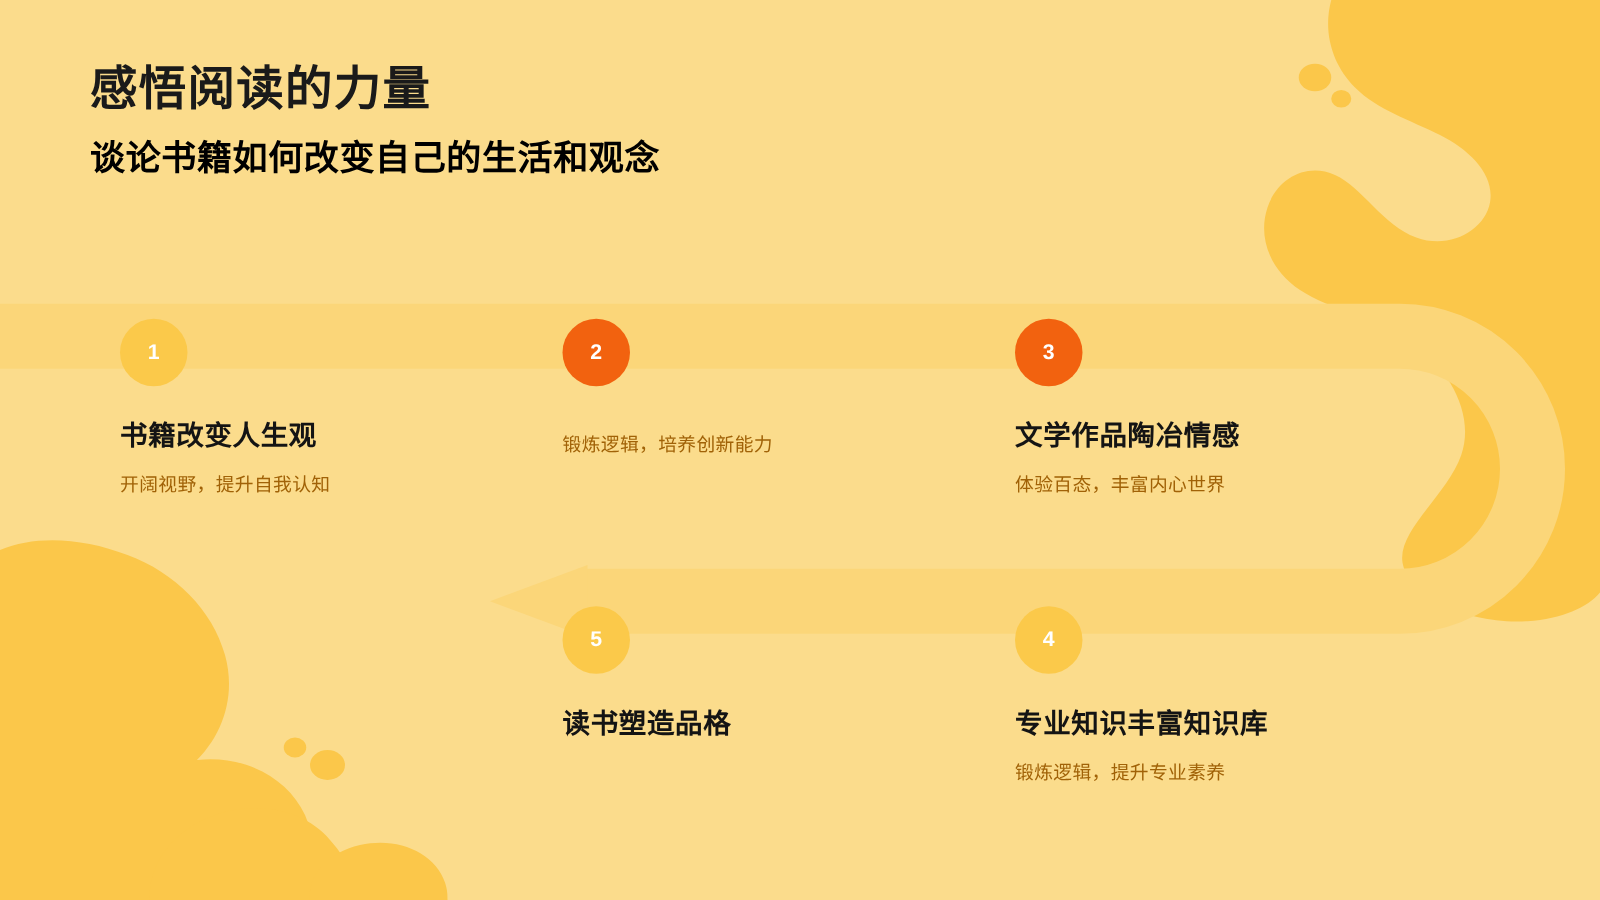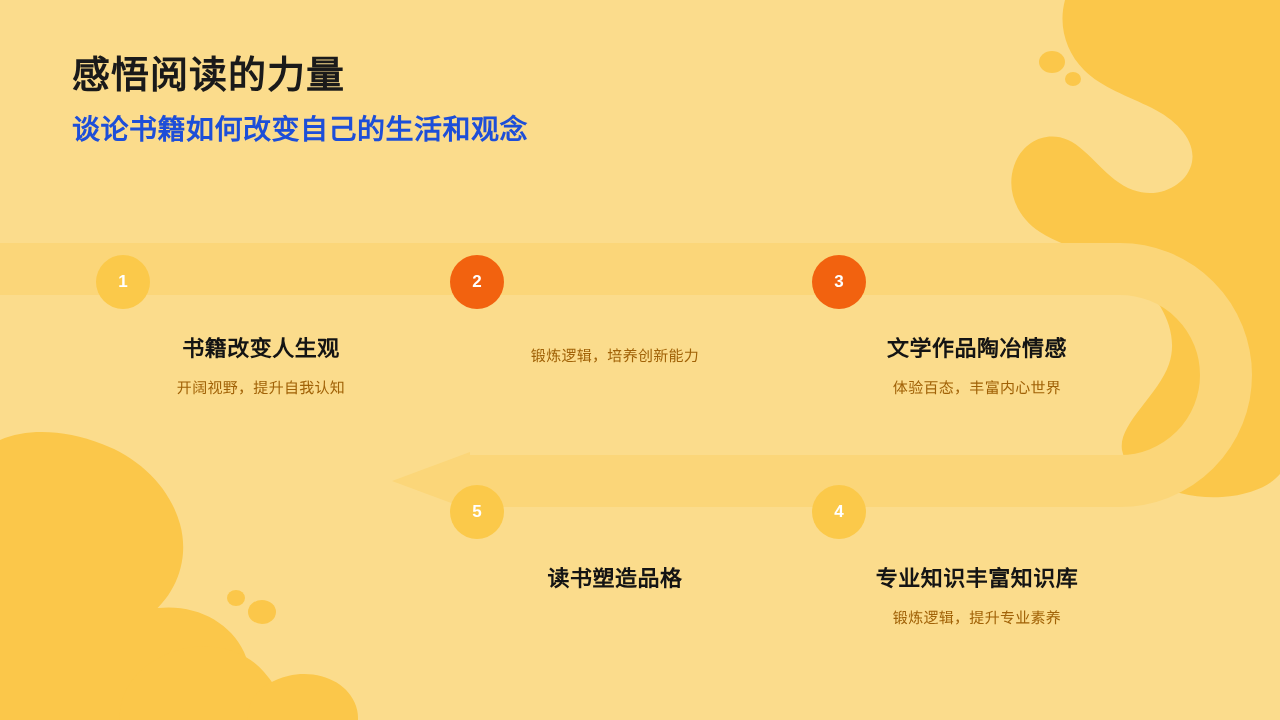--- a/index.html
+++ b/index.html
@@ -40,35 +40,36 @@
     height: 720px;
     pointer-events: none;
   }
 
   
   .title-block {
     position: absolute;
     left: 72px;
     top: 52px;
     width: 900px;
+    font-family: Liberation Mono, monospace;
   }
   .slide-title {
     margin: 0;
     font-size: 38px;
     line-height: 1.22;
     font-weight: 700;
     color: #1a1a1a;
     letter-spacing: 1px;
   }
   .slide-subtitle {
     margin: 14px 0 0 0;
     font-size: 28px;
     line-height: 1.25;
     font-weight: 700;
-    color: #1d4ed8;
+    color: #000000;
     letter-spacing: 0.5px;
   }
 
   
   .step {
     position: absolute;
     width: 330px;
   }
   .step-badge {
     position: absolute;
@@ -85,21 +86,20 @@
     color: #ffffff;
   }
   .badge-yellow { background: #fbc94a; }
   .badge-orange { background: #f2620f; }
 
   .step-body {
     position: absolute;
     left: 0;
     top: 75px;
     width: 330px;
-    text-align: center;
   }
   .step-heading {
     margin: 0;
     font-size: 22px;
     font-weight: 700;
     color: #141414;
     letter-spacing: 0.5px;
     white-space: nowrap;
   }
   .step-desc {

